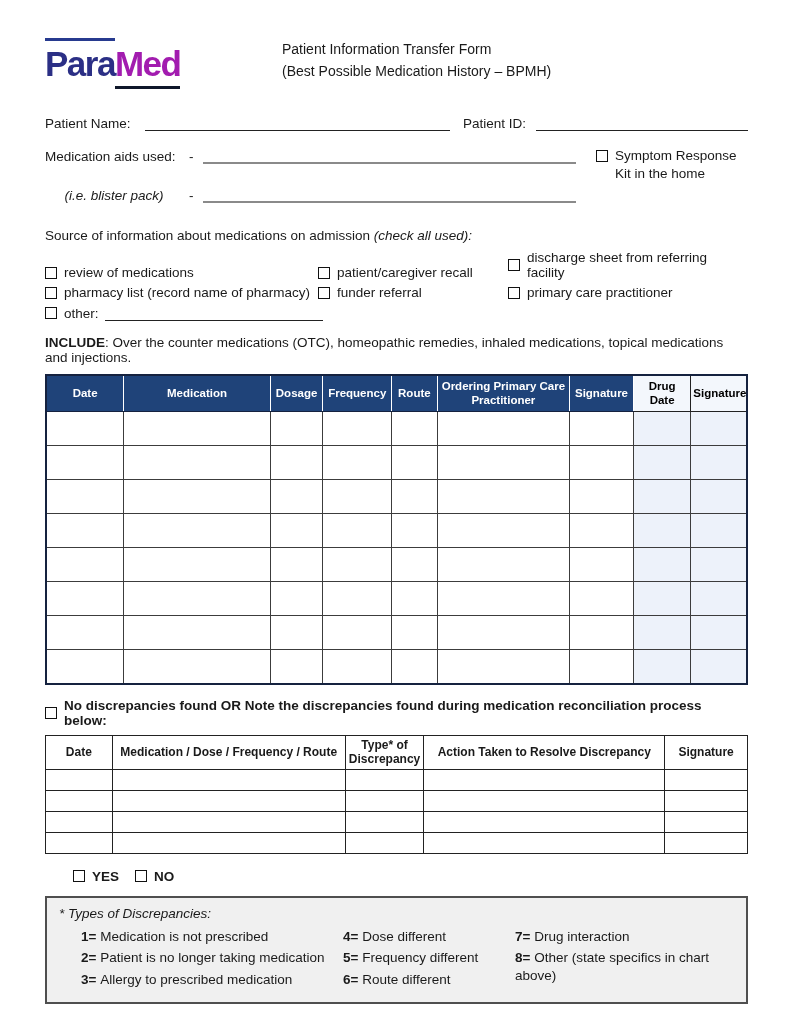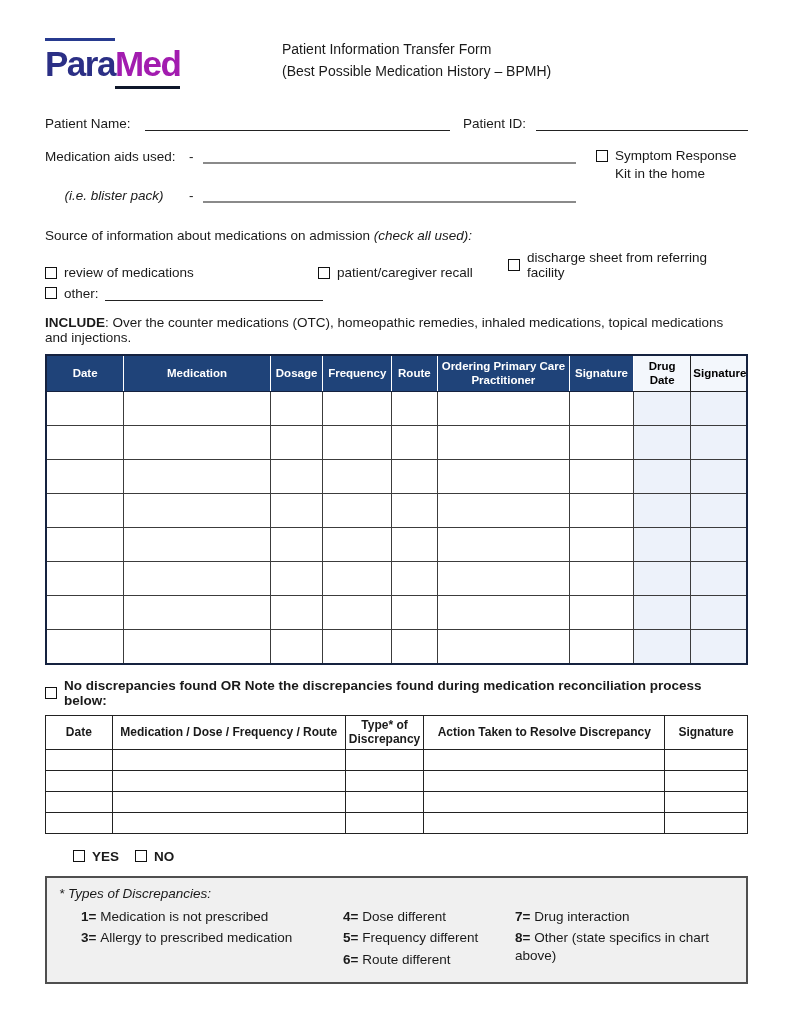--- a/index.html
+++ b/index.html
@@ -131,20 +131,34 @@
           <span class="cb"></span>
           <span>review of medications</span>
         </div>
         <div class="src-cell sc2">
           <span class="cb"></span>
           <span>patient/caregiver recall</span>
         </div>
         <div class="src-cell sc3">
           <span class="cb"></span>
           <span>discharge sheet from referring facility</span>
+        </div>
+      </div>
+      <div class="src-row">
+        <div class="src-cell sc1">
+          <span class="cb"></span>
+          <span>pharmacy list (record name of pharmacy)</span>
+        </div>
+        <div class="src-cell sc2">
+          <span class="cb"></span>
+          <span>funder referral</span>
+        </div>
+        <div class="src-cell sc3">
+          <span class="cb"></span>
+          <span>primary care practitioner</span>
         </div>
       </div>
     </div>
   <div class="src-row">
     <div class="src-cell">
       <span class="cb"></span>
       <span>other:</span>
       <span class="ul" style="width:218px;margin-left:6px"></span>
     </div>
   </div>
@@ -333,20 +347,21 @@
         <span class="cb"></span>
         <span>NO</span>
       </span>
   </div>
 
   <div class="types-box">
     <div class="tb-title">* Types of Discrepancies:</div>
     <div class="tb-grid" id="types-grid">
         <div class="tb-col1">
           <div class="tb-item"><b>1= </b>Medication is not prescribed</div>
+          <div class="tb-item"><b>2= </b>Patient is no longer taking medication</div>
           <div class="tb-item"><b>3= </b>Allergy to prescribed medication</div>
         </div>
         <div class="tb-col2">
           <div class="tb-item"><b>4= </b>Dose different</div>
           <div class="tb-item"><b>5= </b>Frequency different</div>
           <div class="tb-item"><b>6= </b>Route different</div>
         </div>
         <div class="tb-col3">
           <div class="tb-item"><b>7= </b>Drug interaction</div>
           <div class="tb-item"><b>8= </b>Other (state specifics in chart above)</div>

